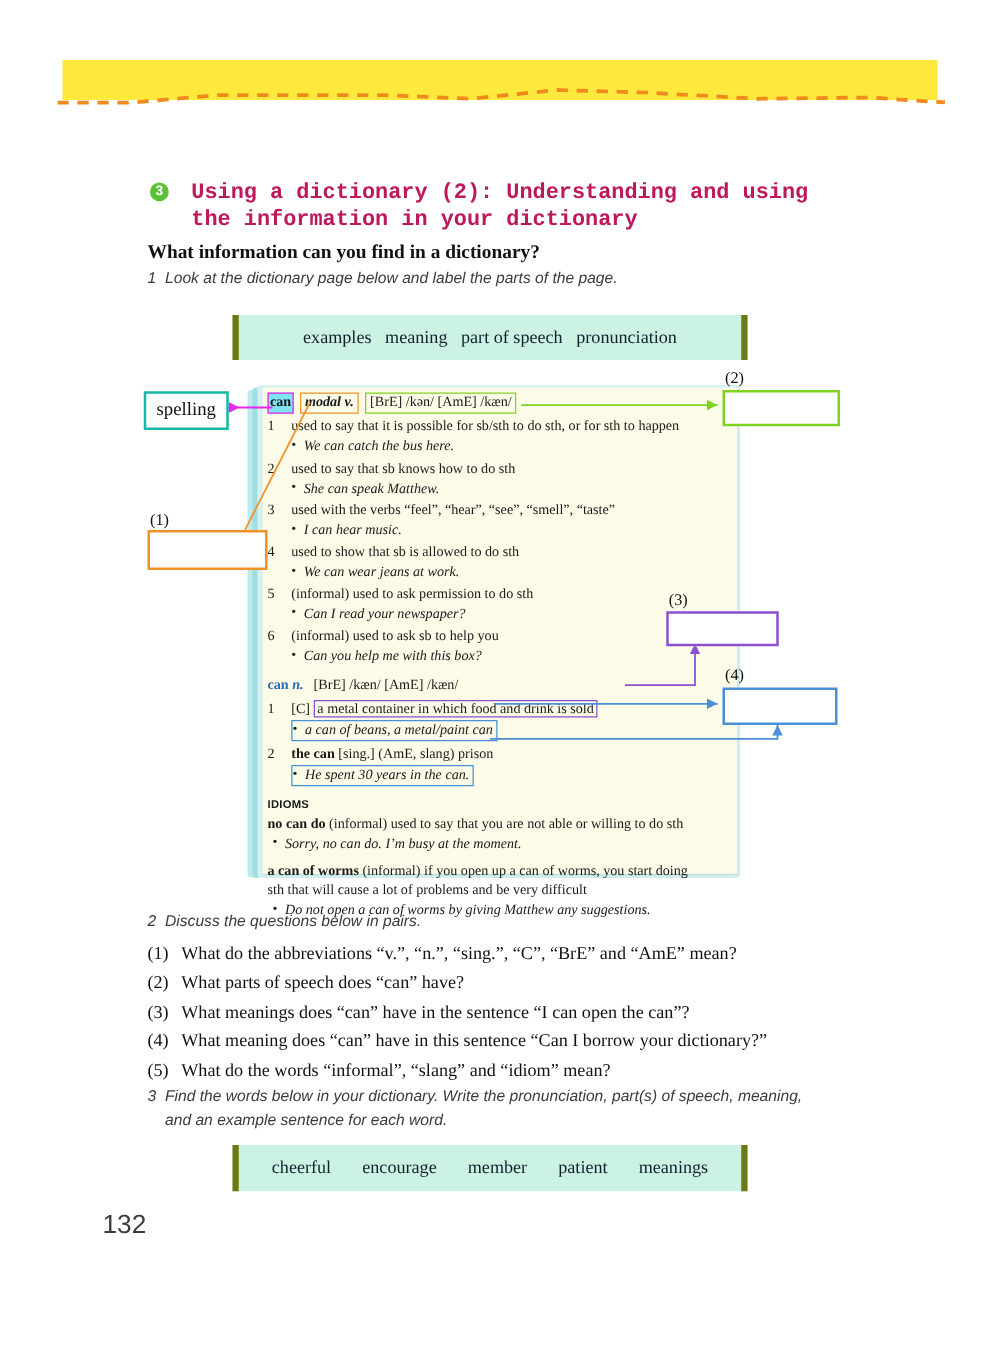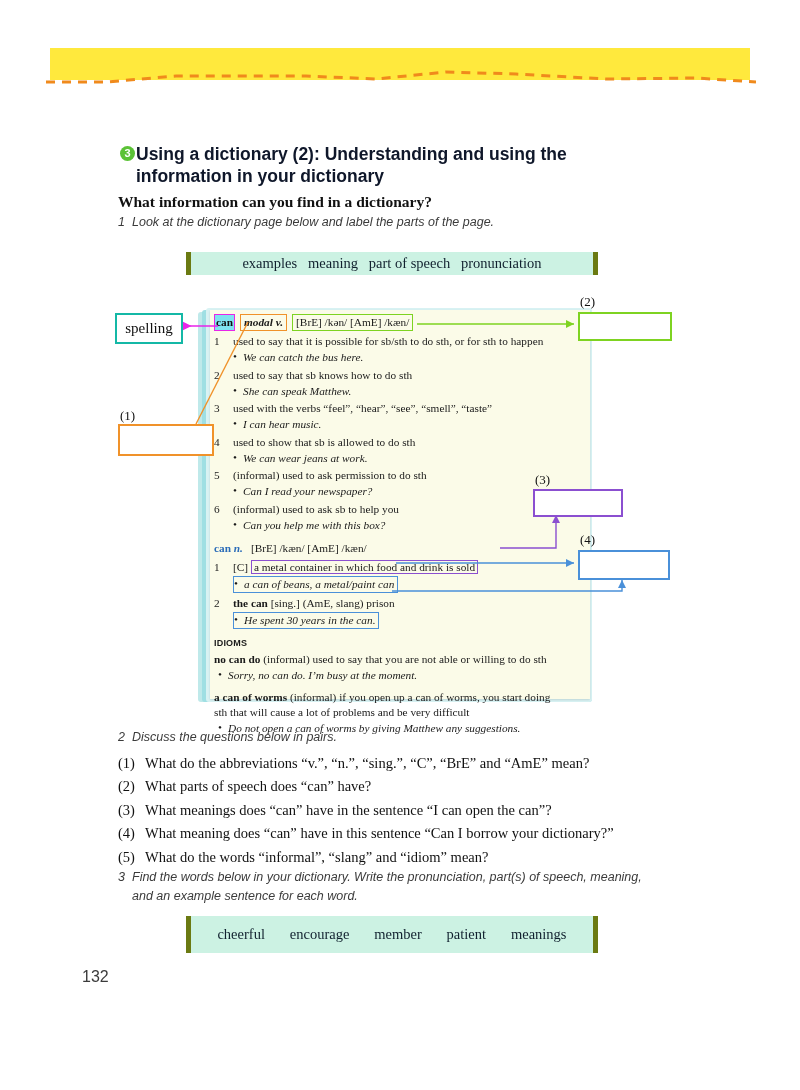--- a/index.html
+++ b/index.html
@@ -14,37 +14,37 @@
   #banner-wave{position:absolute;left:46px;top:66px;width:710px;height:22px;}
   
   #heading{position:absolute;left:120px;top:143px;width:560px;}
   #heading .numcircle{
     display:inline-block;width:15px;height:15px;border-radius:50%;
     background:#5bc236;color:#fff;font-family:"Liberation Sans",sans-serif;
     font-size:11px;font-weight:bold;text-align:center;line-height:15px;
     vertical-align:top;margin-top:3px;
   }
   #heading .htext{
-    display:inline-block;width:525px;margin-left:1px;
-    color:#0f172a;font-family:Liberation Sans, sans-serif;
+    display:inline-block;width:525px;margin-left:18px;
+    color:#be185d;font-family:Liberation Mono, monospace;
     font-size:17.5px;font-weight:bold;line-height:1.28;
   }
   #qline{position:absolute;left:118px;top:193px;font-size:15.5px;font-weight:bold;color:#111;}
   .task-line{position:absolute;font-family:"Liberation Sans",sans-serif;font-style:italic;font-size:12.5px;color:#3b3b3b;}
   .task-num{display:inline-block;width:14px;font-style:italic;}
   #task1{left:118px;top:215px;}
   #task2{left:118px;top:730px;}
   #task3{left:118px;top:868px;width:545px;line-height:1.55;}
   #task3 .t3body{display:inline-block;width:525px;vertical-align:top;}
   
   .wordbar{position:absolute;background:#ccf2e3;display:flex;align-items:center;}
   .wordbar .endcap{width:5px;height:100%;background:#6b7a12;}
   .wordbar .words{flex:1;display:flex;justify-content:space-around;align-items:center;
     font-size:14.5px;color:#10202e;padding:0 14px;}
-  #wordbar-top{left:186px;top:252px;width:412px;height:23px;gap:32px;}
+  #wordbar-top{left:186px;top:252px;width:412px;height:36px;gap:32px;}
   #wordbar-bottom{left:186px;top:916px;width:412px;height:37px;}
   
   #dictwrap{position:absolute;left:198px;top:308px;width:398px;height:400px;}
   .curl{position:absolute;border-radius:3px;}
   .curl.c1{left:0px;  top:4px;  width:390px;height:390px;background:#bfe9ea;}
   .curl.c2{left:4px;  top:2px;  width:390px;height:392px;background:#9fdfe3;}
   .curl.c3{left:8px;  top:0px;  width:386px;height:394px;background:#d8f2f3;}
   #dictpage{position:absolute;left:12px;top:2px;width:380px;height:389px;
     background:#fbfbe8;box-shadow:0 1px 2px rgba(0,0,0,.12);}
   #dictinner{position:absolute;left:16px;top:6px;width:350px;font-size:11.3px;color:#1a1a1a;line-height:1.33;}
@@ -79,21 +79,21 @@
   #cl1{left:120px;top:408px;}
   #cl2{left:580px;top:294px;}
   #cl3{left:535px;top:472px;}
   #cl4{left:580px;top:532px;}
   
   #questions{position:absolute;left:118px;top:752px;width:560px;font-size:14.5px;color:#111;line-height:1.62;}
   #questions .q{display:flex;}
   #questions .q .qn{width:27px;flex:none;}
   
   #pageno{position:absolute;left:82px;top:968px;font-family:"Liberation Sans",sans-serif;
-    font-size:16px;color:#3b3b3b;}
+    font-size:21px;color:#3b3b3b;}
   svg.overlay{position:absolute;left:0;top:0;width:800px;height:1090px;pointer-events:none;}
 </style>
 </head>
 <body>
 
 <div id="banner"></div>
 <svg id="banner-wave" viewBox="0 0 710 22">
   <path d="M0,16 L60,16 L130,10 L260,10 L330,13 L400,6 L470,8 L560,13 L650,12 L710,16" fill="none" stroke="#f08a1c" stroke-width="3" stroke-dasharray="9 7" stroke-linecap="butt"></path>
 </svg>
 

